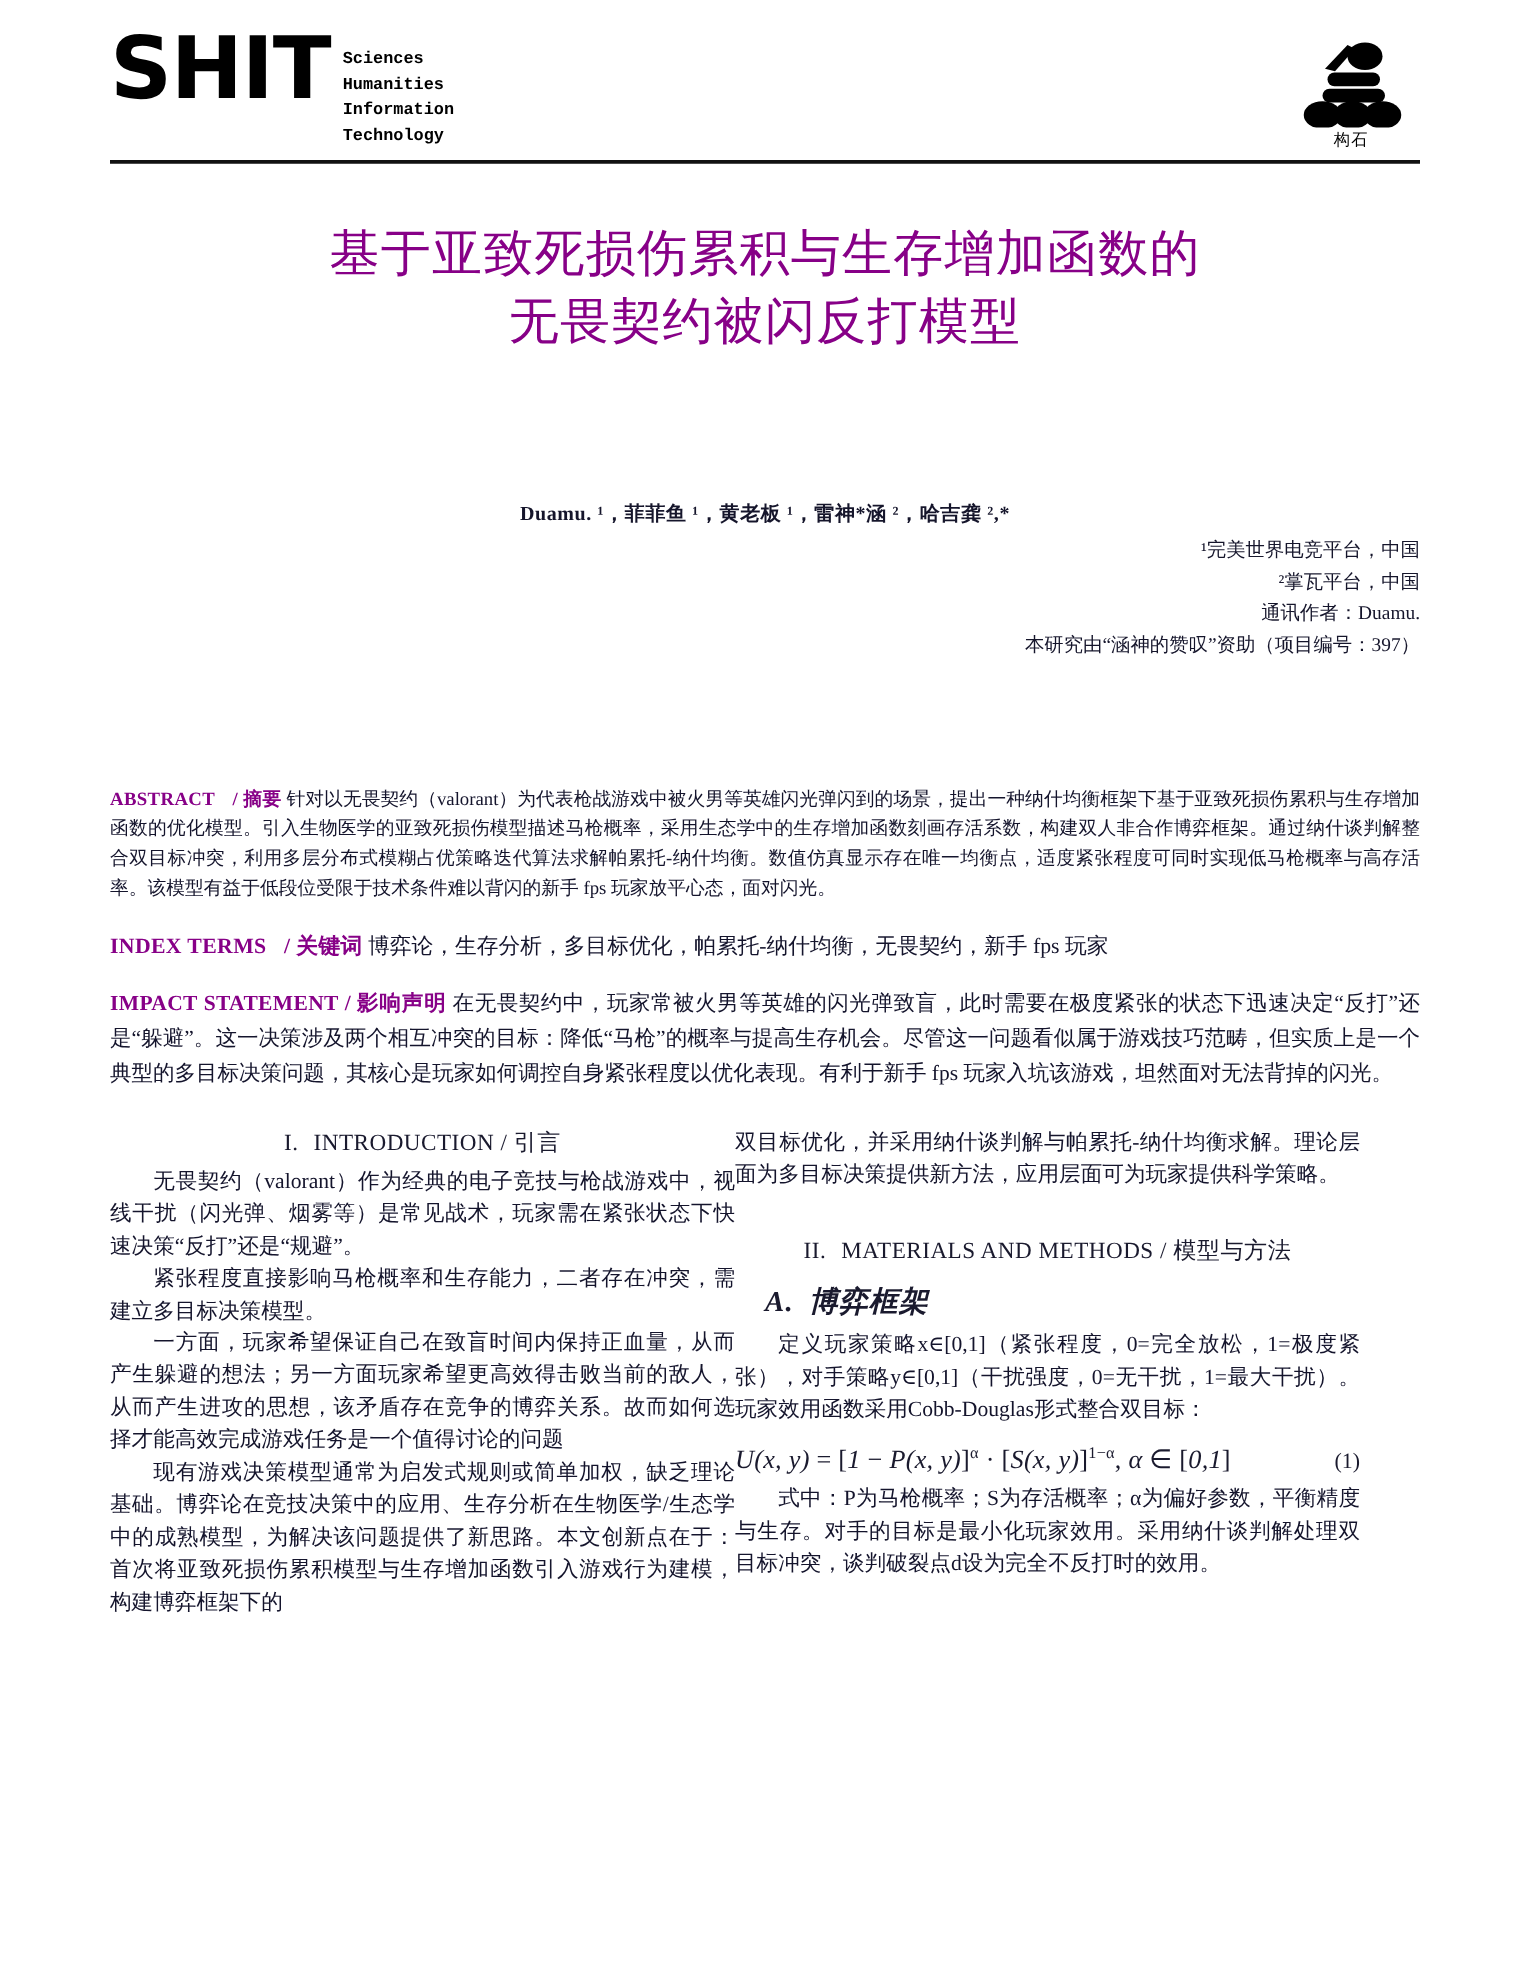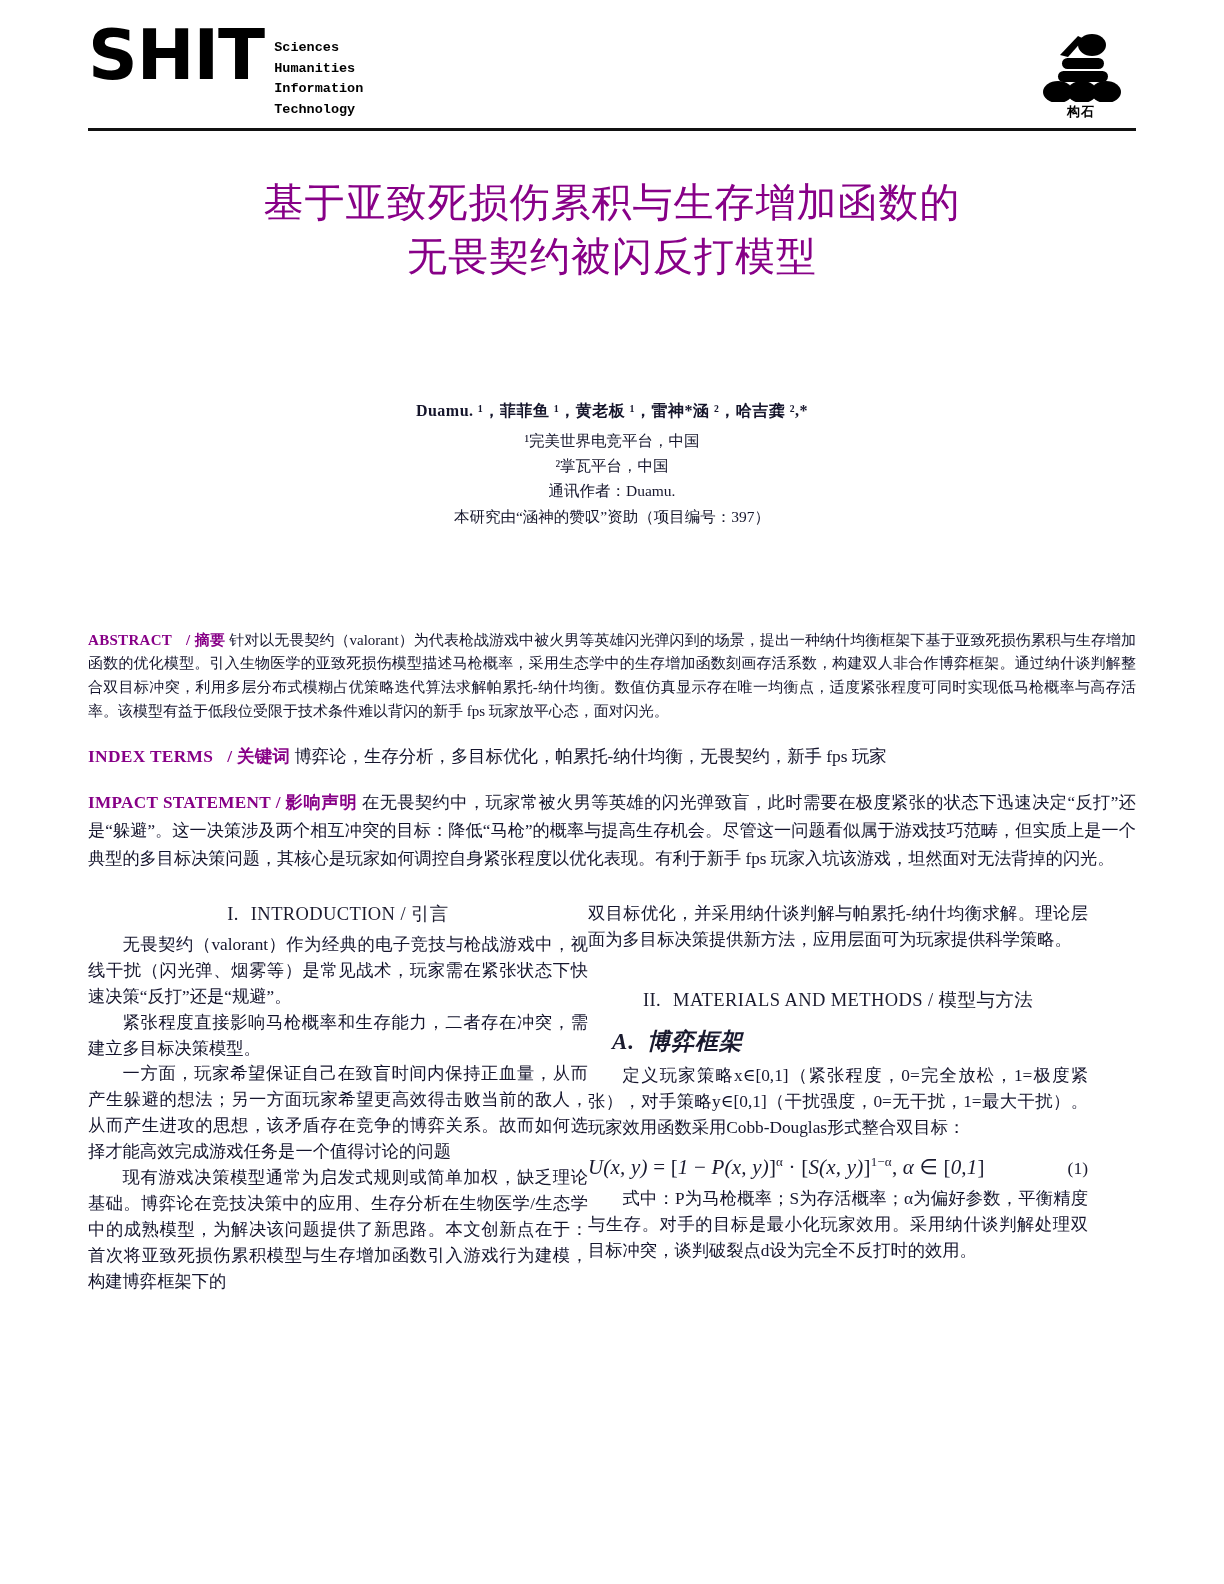--- a/index.html
+++ b/index.html
@@ -58,21 +58,21 @@
     width: 110px;
     padding-top: 2px;
   }
   .stone-mark {
     display: block;
     margin: 0 auto;
   }
   .logo-right-label {
     font-family: "DejaVu Sans", sans-serif;
     font-size: 13px;
-    font-weight: 700;
+    font-weight: 400;
     color: #000;
     margin-top: 1px;
     letter-spacing: 1px;
   }
   .rule {
     border: 0;
     border-top: 3px solid #111111;
     margin: 8px 0 0 0;
   }
 
@@ -97,21 +97,21 @@
     font-weight: 700;
     letter-spacing: 0.5px;
     color: #15152b;
   }
   .affil {
     font-size: 15.5px;
     line-height: 1.62;
     margin-top: 6px;
     color: #15152b;
   }
-  .affil div { white-space: nowrap; }
+  .affil div { white-space: nowrap; text-align: right; }
 
   
   .abs-wrap { margin-top: 100px; }
   .abs-para {
     font-size: 15px;
     line-height: 1.58;
     text-align: justify;
     text-justify: inter-character;
     margin: 0 0 20px 0;
     color: #14142c;

